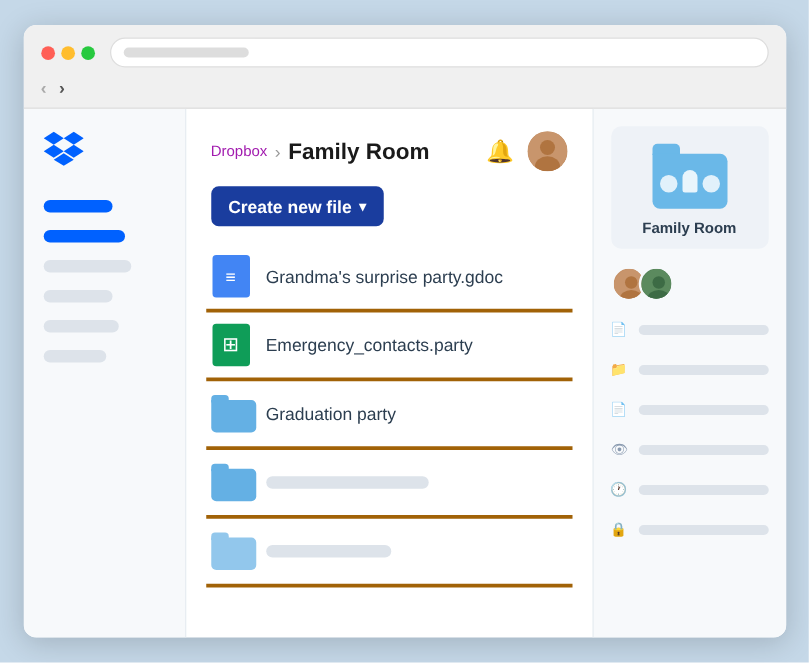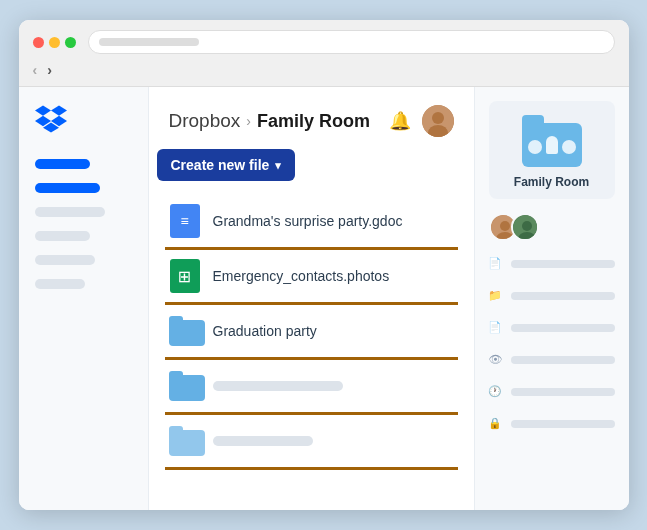--- a/index.html
+++ b/index.html
@@ -134,22 +134,22 @@
       display: flex;
       align-items: center;
       justify-content: space-between;
     }
     .breadcrumb {
       display: flex;
       align-items: center;
       gap: 6px;
     }
     .breadcrumb-root {
-      color: #404040;
-      font-size: 19px;
+      color: #a21caf;
+      font-size: 12px;
       cursor: pointer;
     }
     .breadcrumb-sep {
       color: #999;
       font-size: 14px;
     }
     .breadcrumb-current {
       font-size: 18px;
       font-weight: 700;
       color: #1a1a1a;
@@ -177,21 +177,21 @@
       background: linear-gradient(135deg, #c8956c 0%, #b07440 100%);
       display: flex;
       align-items: center;
       justify-content: center;
       color: #fff;
       font-size: 12px;
       font-weight: 600;
     }
     
     .toolbar {
-      padding: 0 8px 14px;
+      padding: 0 20px 14px;
     }
     .create-btn {
       background: #1a3d9e;
       color: #fff;
       border: none;
       border-radius: 6px;
       padding: 8px 14px;
       font-size: 14px;
       font-weight: 600;
       cursor: pointer;
@@ -487,21 +487,21 @@
           <div class="file-icon">
             <div class="gdoc-icon"></div>
           </div>
           <span class="file-name">Grandma's surprise party.gdoc</span>
         </div>
 
         <div class="file-item">
           <div class="file-icon">
             <div class="gsheet-icon"></div>
           </div>
-          <span class="file-name">Emergency_contacts.photos</span>
+          <span class="file-name">Emergency_contacts.party</span>
         </div>
 
         <div class="file-item">
           <div class="file-icon">
             <div class="folder-icon-blue">
               <div class="folder-tab"></div>
               <div class="folder-body"></div>
             </div>
           </div>
           <span class="file-name">Graduation party</span>

